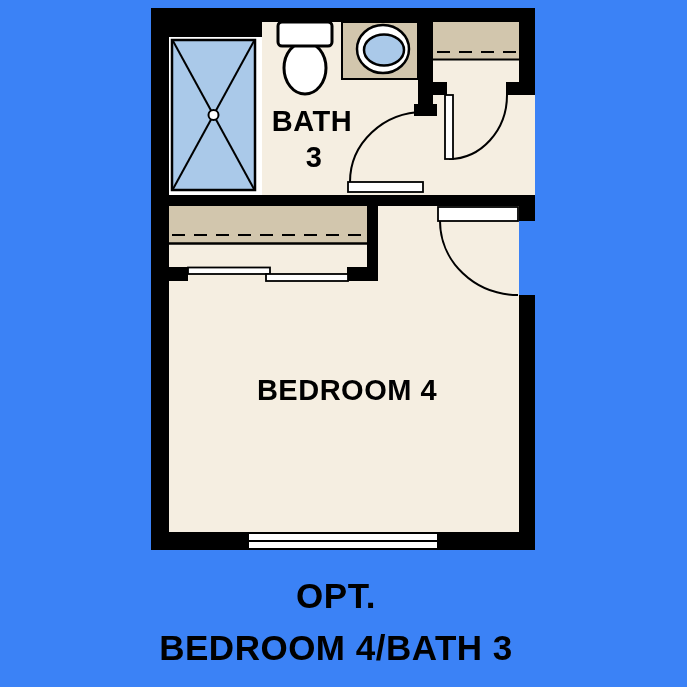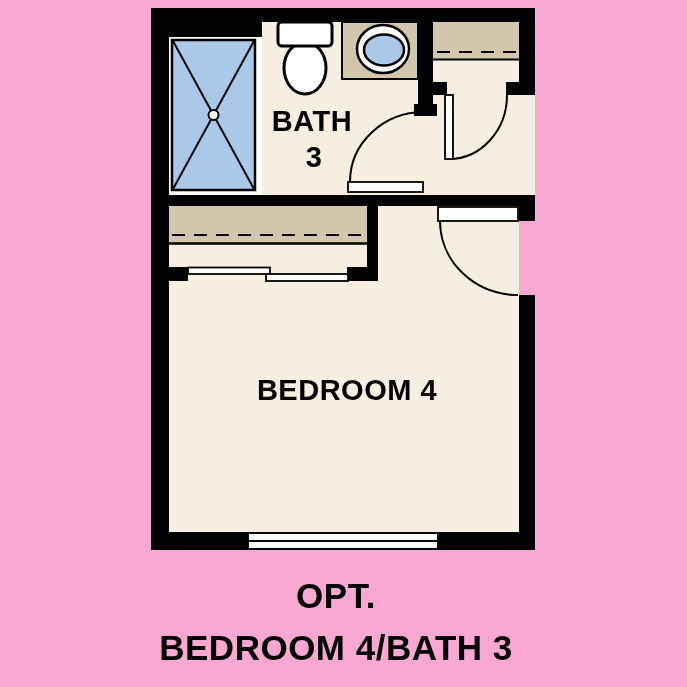--- a/index.html
+++ b/index.html
@@ -1,19 +1,19 @@
 <!DOCTYPE html>
 <html><head>
 <meta charset="utf-8">
 <style>
   html,body{margin:0;padding:0;background:#ffffff;}
   .stage{
     position:relative;
     width:687px;height:687px;
-    background:#f9a8d4;
+    background:#3b82f6;
     font-family:"Liberation Sans", sans-serif;
     overflow:hidden;
   }
   svg{display:block;}
   text{
     font-family:"Liberation Sans", sans-serif;
     font-weight:bold;
     fill:#000000;
   }
   .room-label{font-size:29px;letter-spacing:0.5px;}

